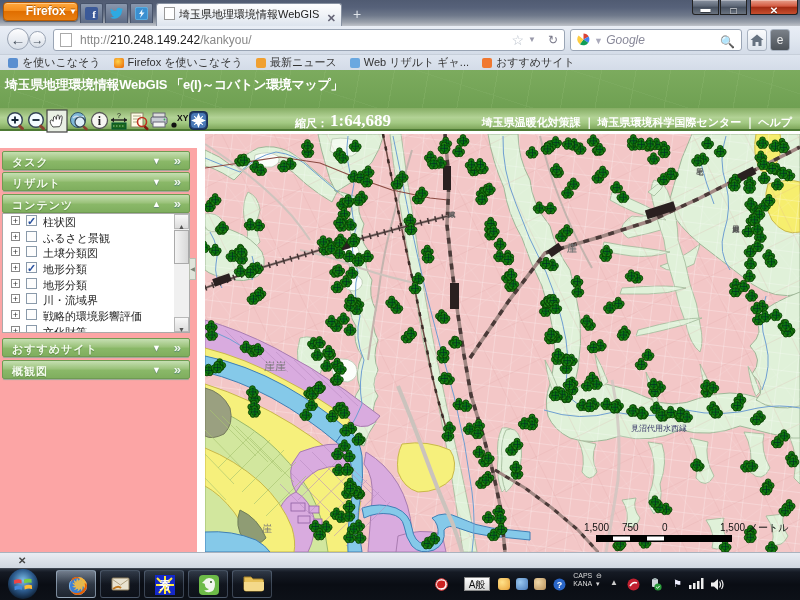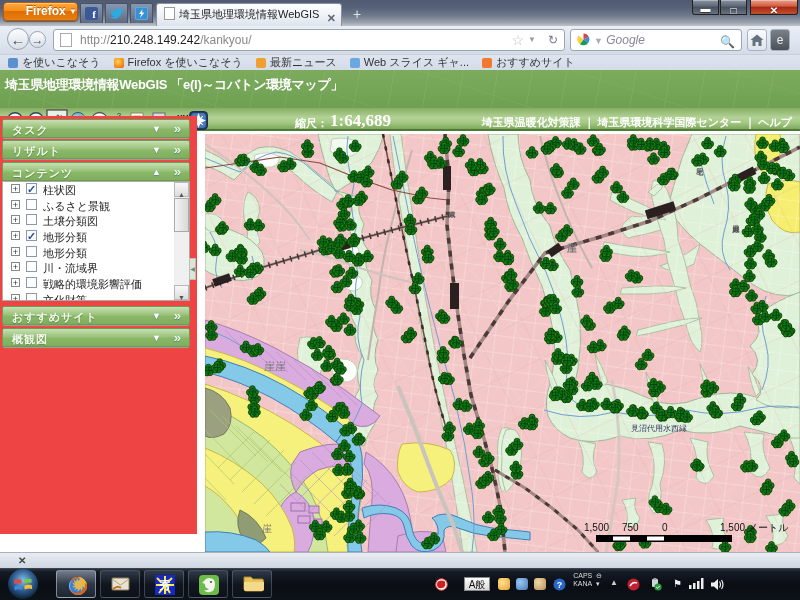--- a/index.html
+++ b/index.html
@@ -76,21 +76,21 @@
 #gtool { left:0; top:108px; width:800px; height:23px;
   background:linear-gradient(180deg,#86ad64 0%,#b2d295 45%,#a3c983 70%,#7fa75c 100%);
   border-bottom:2px solid #4d7a34; }
 #gtool .sc1 { position:absolute; left:295px; top:8px; color:#fff; font-size:11px; font-weight:bold; }
 #gtool .sc2 { position:absolute; left:330px; top:3px; color:#fff; font-size:17px; font-weight:bold; font-family:"Liberation Serif",serif; }
 #gtool .lnk { position:absolute; right:8px; top:7px; color:#fff; font-size:11px; font-weight:bold; }
 #toolicons { position:absolute; left:4px; top:1px; }
 #handsel { position:absolute; left:45px; top:1px; width:22px; height:24px; background:#e9efe4; border:1px solid #333; z-index:-1; }
 
 
-#sidebar { left:0; top:116px; width:197px; height:418px; background:#ef4444;padding-left:37px; }
+#sidebar { left:0; top:148px; width:197px; height:418px; background:#fca5a5;padding-left:37px; }
 .pbar { left:2px; width:188px; height:19px; border:1px solid #6f9b52; border-radius:2px;
   background:linear-gradient(180deg,#c6dfb2 0%,#9cc37c 45%,#8ab868 55%,#7fae5e 100%);
   color:#f4fbee; font-size:11px; font-weight:bold; box-shadow:0 2px 1px -1px #9aa89a; }
 .plabel { position:absolute; left:9px; top:3px; letter-spacing:1px; text-shadow:0 1px 1px #5a8440; }
 .ptri { position:absolute; right:28px; top:4px; color:#fff; font-size:9px; text-shadow:0 1px 1px #687; }
 .pchev { position:absolute; right:8px; top:1px; color:#eef5e8; font-size:13px; font-weight:bold; text-shadow:0 1px 1px #587; }
 #treebox { left:2px; top:65px; width:188px; height:120px; background:#fff; border:1px solid #aaa; overflow:hidden; }
 .trow { position:relative; height:15.7px; font-size:11px; color:#222; white-space:nowrap; }
 .plus { position:absolute; left:8px; top:2px; width:9px; height:9px; border:1px solid #888; background:#fff;
   font-size:9px; line-height:8px; text-align:center; color:#333; }
@@ -162,21 +162,21 @@
       </svg><span style="color:#aab;font-size:9px">▼</span> <i style="color:#889">Google</i><span class="mag">🔍</span></div>
   <div class="navsq" id="homebtn"><svg width="14" height="13" viewBox="0 0 14 13" style="margin-top:4px">
         <path d="M7 0.5 L13.5 6 H11.5 V12 H8.5 V8 H5.5 V12 H2.5 V6 H0.5 Z" fill="#667280"></path>
       </svg></div>
   <div class="navsq" id="evbtn">e</div>
 
   <div id="bmbar">
     <span class="bmi" style="background:#5a8fd0;margin-left:8px"></span><span class="t">を使いこなそう</span>
     <span class="bmi" style="background:radial-gradient(circle at 40% 35%,#ffd24a,#e66000)"></span><span class="t">Firefox を使いこなそう</span>
     <span class="bmi" style="background:#f0a030"></span><span class="t">最新ニュース</span>
-    <span class="bmi" style="background:#6aa8e0"></span><span class="t">Web スライス ギャ...</span>
+    <span class="bmi" style="background:#6aa8e0"></span><span class="t">Web リザルト ギャ...</span>
     <span class="bmi" style="background:#f07830"></span><span class="t">おすすめサイト</span>
     <span id="bmright"><span class="bmi" style="background:#8a94a4;margin-left:0"></span><span class="t">ブックマーク</span></span>
   </div>
 
   <div id="ghead">
       <div id="gtex"></div>
       <span class="ttl">埼玉県地理環境情報WebGIS&nbsp;「e(Ι)～コバトン環境マップ」</span>
     </div>
   <div id="gtool">
     <div id="handsel"></div>

